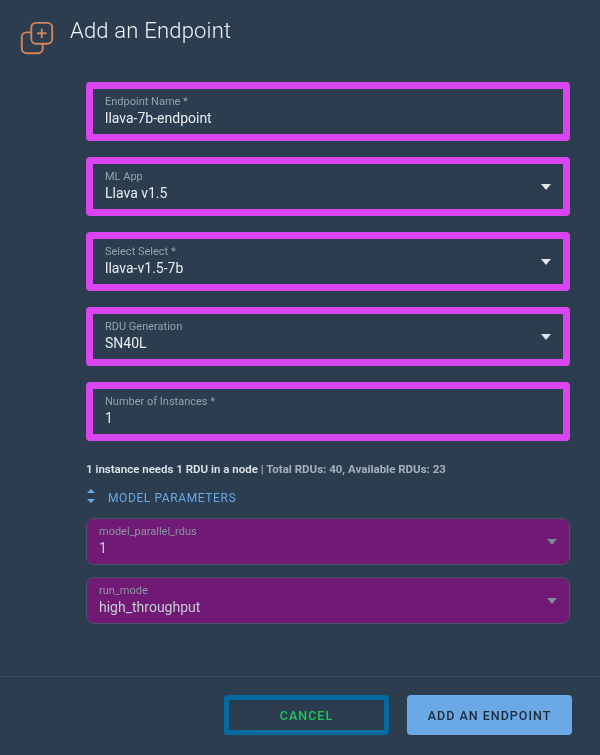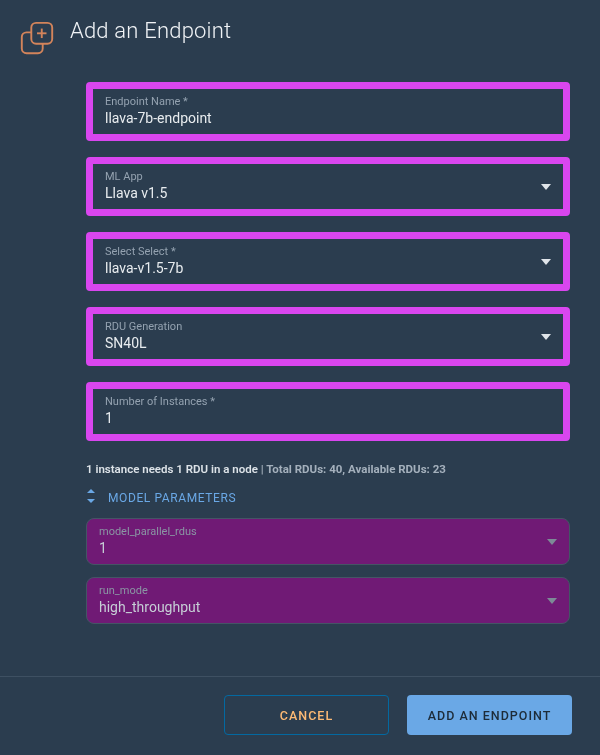--- a/index.html
+++ b/index.html
@@ -127,22 +127,22 @@
     border-radius: 4px;
     font-size: 12.5px;
     letter-spacing: 1px;
     display: flex;
     align-items: center;
     justify-content: center;
     cursor: pointer;
     font-weight: 500;
   }
   .btn-cancel {
-    border: 1px solid #0369a1;
-    color: #fdba74;
+    border: 5px solid #0369a1;
+    color: #22c55e;
     background: transparent;
   }
   .btn-primary {
     background: #6aa8e6;
     color: #1d2b38;
     border: none;
   }
 </style>
 </head>
 <body>

